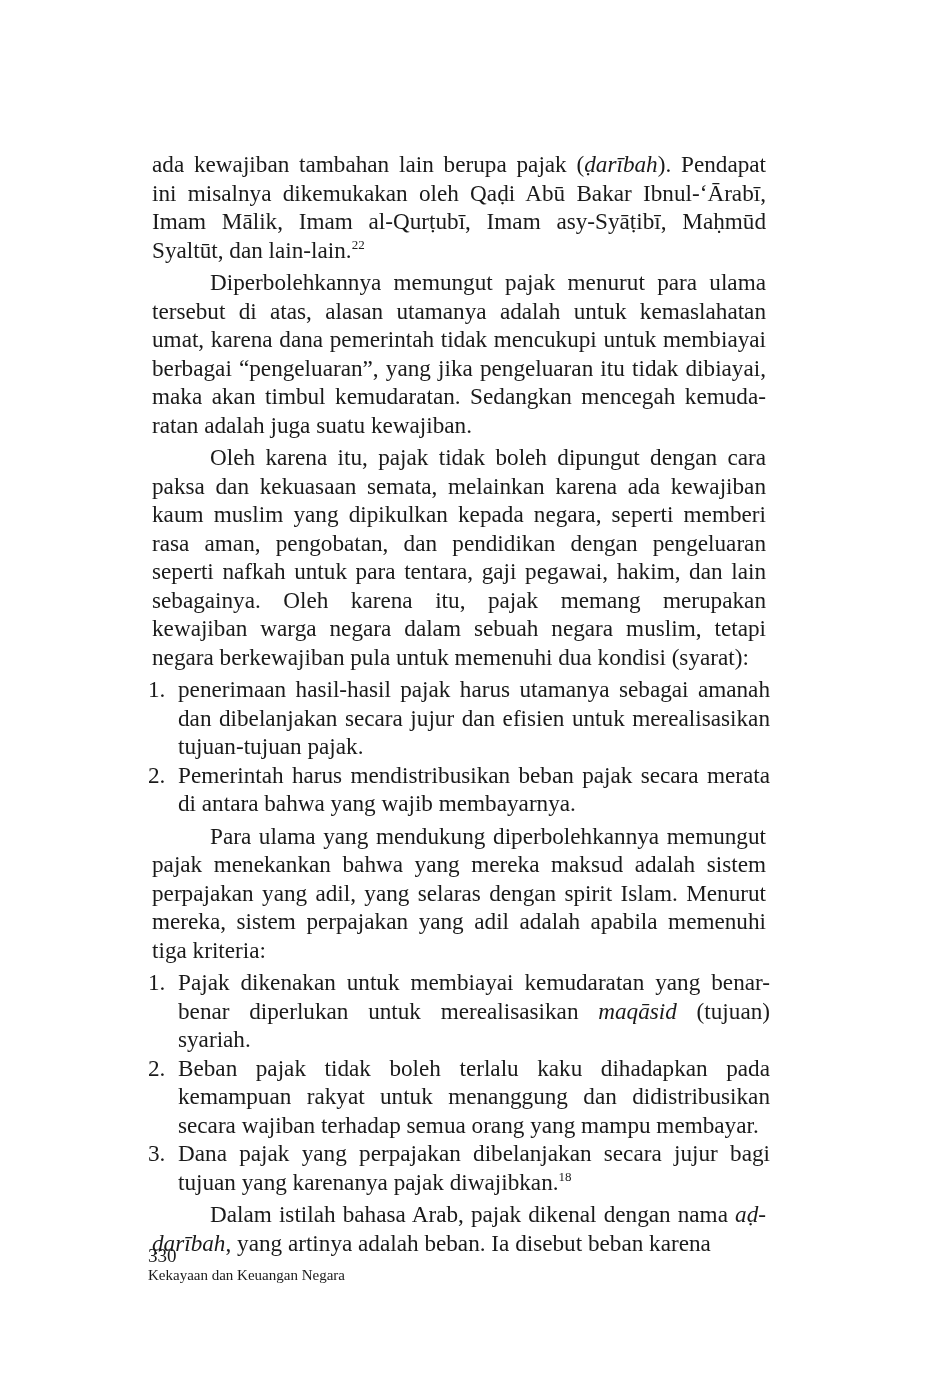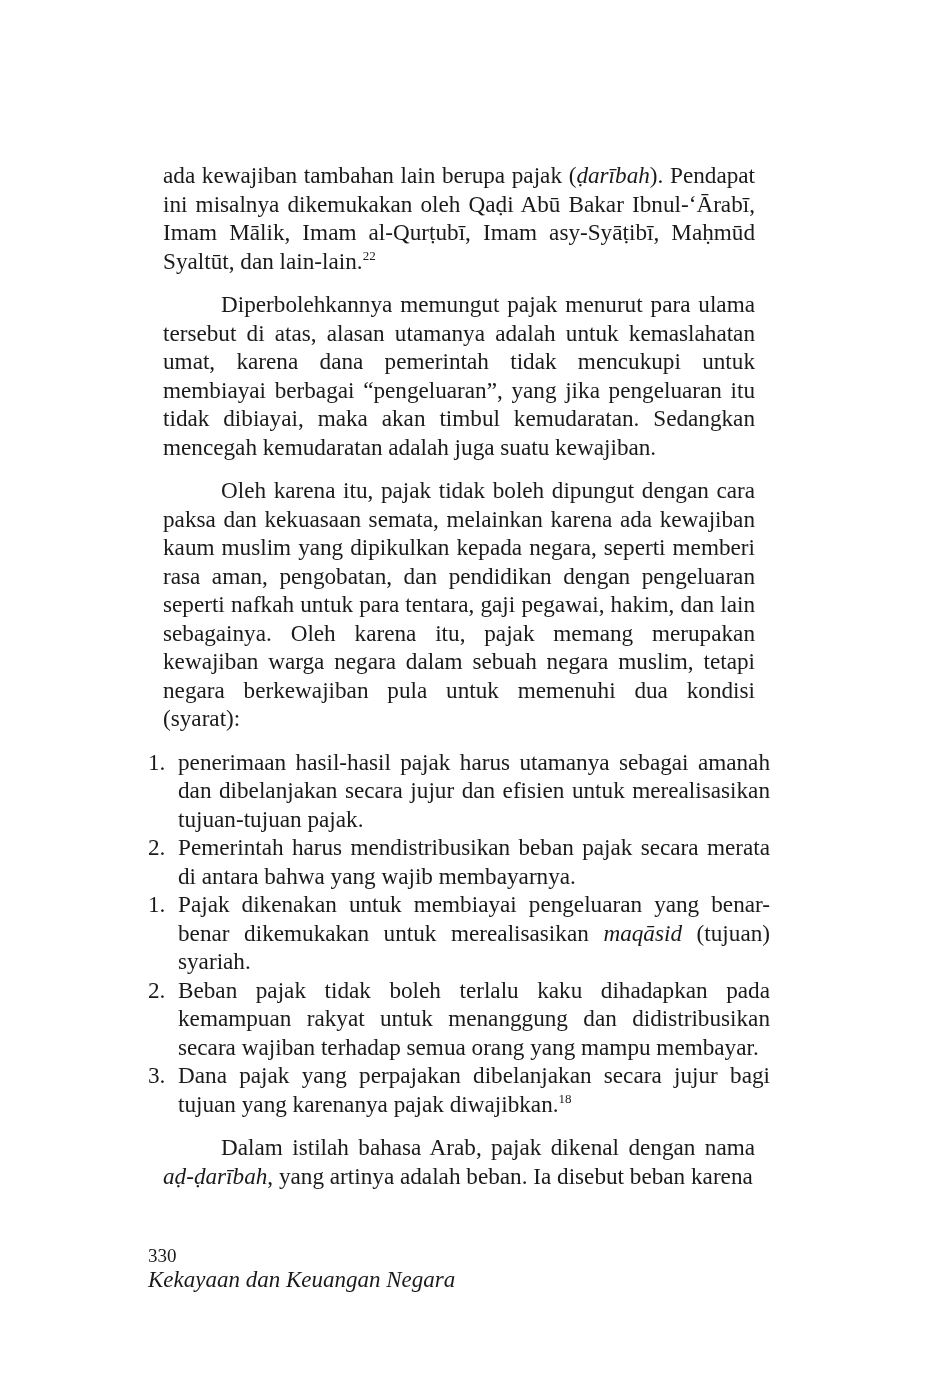--- a/index.html
+++ b/index.html
@@ -17,21 +17,21 @@
     }
     .page-body {
       position: absolute;
       left: 148px;
       top: 146px;
       width: 622px;
       font-size: 23.2px;
       line-height: 28.5px;
     }
     .para {
-      margin: 15px;
+      margin: 4px;
       text-align: justify;
       text-align-last: left;
       hyphens: manual;
     }
     .para.indent { text-indent: 58px; }
     .list {
       margin: 0;
       padding: 0;
       list-style: none;
     }
@@ -55,21 +55,21 @@
       position: absolute;
       left: 148px;
       top: 1245px;
       width: 622px;
       font-size: 19px;
       display: flex;
       justify-content: space-between;
       align-items: baseline;
       flex-direction: column;
     }
-    .footer .running-title { font-style: italic; font-size: 23px; text-align: center; }
+    .footer .running-title { font-size: 15px; text-align: center; }
   </style>
 </head>
 <body>
 
 <div class="page-body">
 
   <p class="para"><span>ada kewajiban tambahan lain berupa pajak (</span><em>ḍarībah</em><span>). Pendapat ini misalnya dikemukakan oleh Qaḍi Abū Bakar Ibnul-‘Ārabī, Imam Mālik, Imam al-Qurṭubī, Imam asy-Syāṭibī, Maḥmūd Syaltūt, dan lain-lain.</span><sup class="fn">22</sup></p>
 
   <p class="para indent">Diperbolehkannya memungut pajak menurut para ulama tersebut di atas, alasan utamanya adalah untuk kemaslahatan umat, karena dana pemerintah tidak mencukupi untuk membiayai berbagai “pengeluaran”, yang jika pengeluaran itu tidak dibiayai, maka akan timbul kemudaratan. Sedangkan mencegah kemuda­ratan adalah juga suatu kewajiban.</p>
 
@@ -79,25 +79,26 @@
     <li class="list-item">
       <span class="list-num">1.</span>
       <span>penerimaan hasil-hasil pajak harus utamanya sebagai amanah dan dibelanjakan secara jujur dan efisien untuk merealisasikan tujuan-tujuan pajak.</span>
     </li>
     <li class="list-item">
       <span class="list-num">2.</span>
       <span>Pemerintah harus mendistribusikan beban pajak secara merata di antara bahwa yang wajib membayarnya.</span>
     </li>
   </ol>
 
+  <p class="para indent">Para ulama yang mendukung diperbolehkannya memungut pajak menekankan bahwa yang mereka maksud adalah sistem perpajakan yang adil, yang selaras dengan spirit Islam. Menurut mereka, sistem perpajakan yang adil adalah apabila memenuhi tiga kriteria:</p>
 
   <ol class="list">
     <li class="list-item">
       <span class="list-num">1.</span>
-      <span><span>Pajak dikenakan untuk membiayai pengeluaran yang benar-benar dikemukakan untuk merealisasikan </span><em>maqāsid</em><span> (tujuan) syariah.</span></span>
+      <span><span>Pajak dikenakan untuk membiayai kemudaratan yang benar-benar diperlukan untuk merealisasikan </span><em>maqāsid</em><span> (tujuan) syariah.</span></span>
     </li>
     <li class="list-item">
       <span class="list-num">2.</span>
       <span>Beban pajak tidak boleh terlalu kaku dihadapkan pada kemampuan rakyat untuk menanggung dan didistribusikan secara wajiban terhadap semua orang yang mampu membayar.</span>
     </li>
     <li class="list-item">
       <span class="list-num">3.</span>
       <span><span>Dana pajak yang perpajakan dibelanjakan secara jujur bagi tujuan yang karenanya pajak diwajibkan.</span><sup class="fn">18</sup></span>
     </li>
   </ol>

